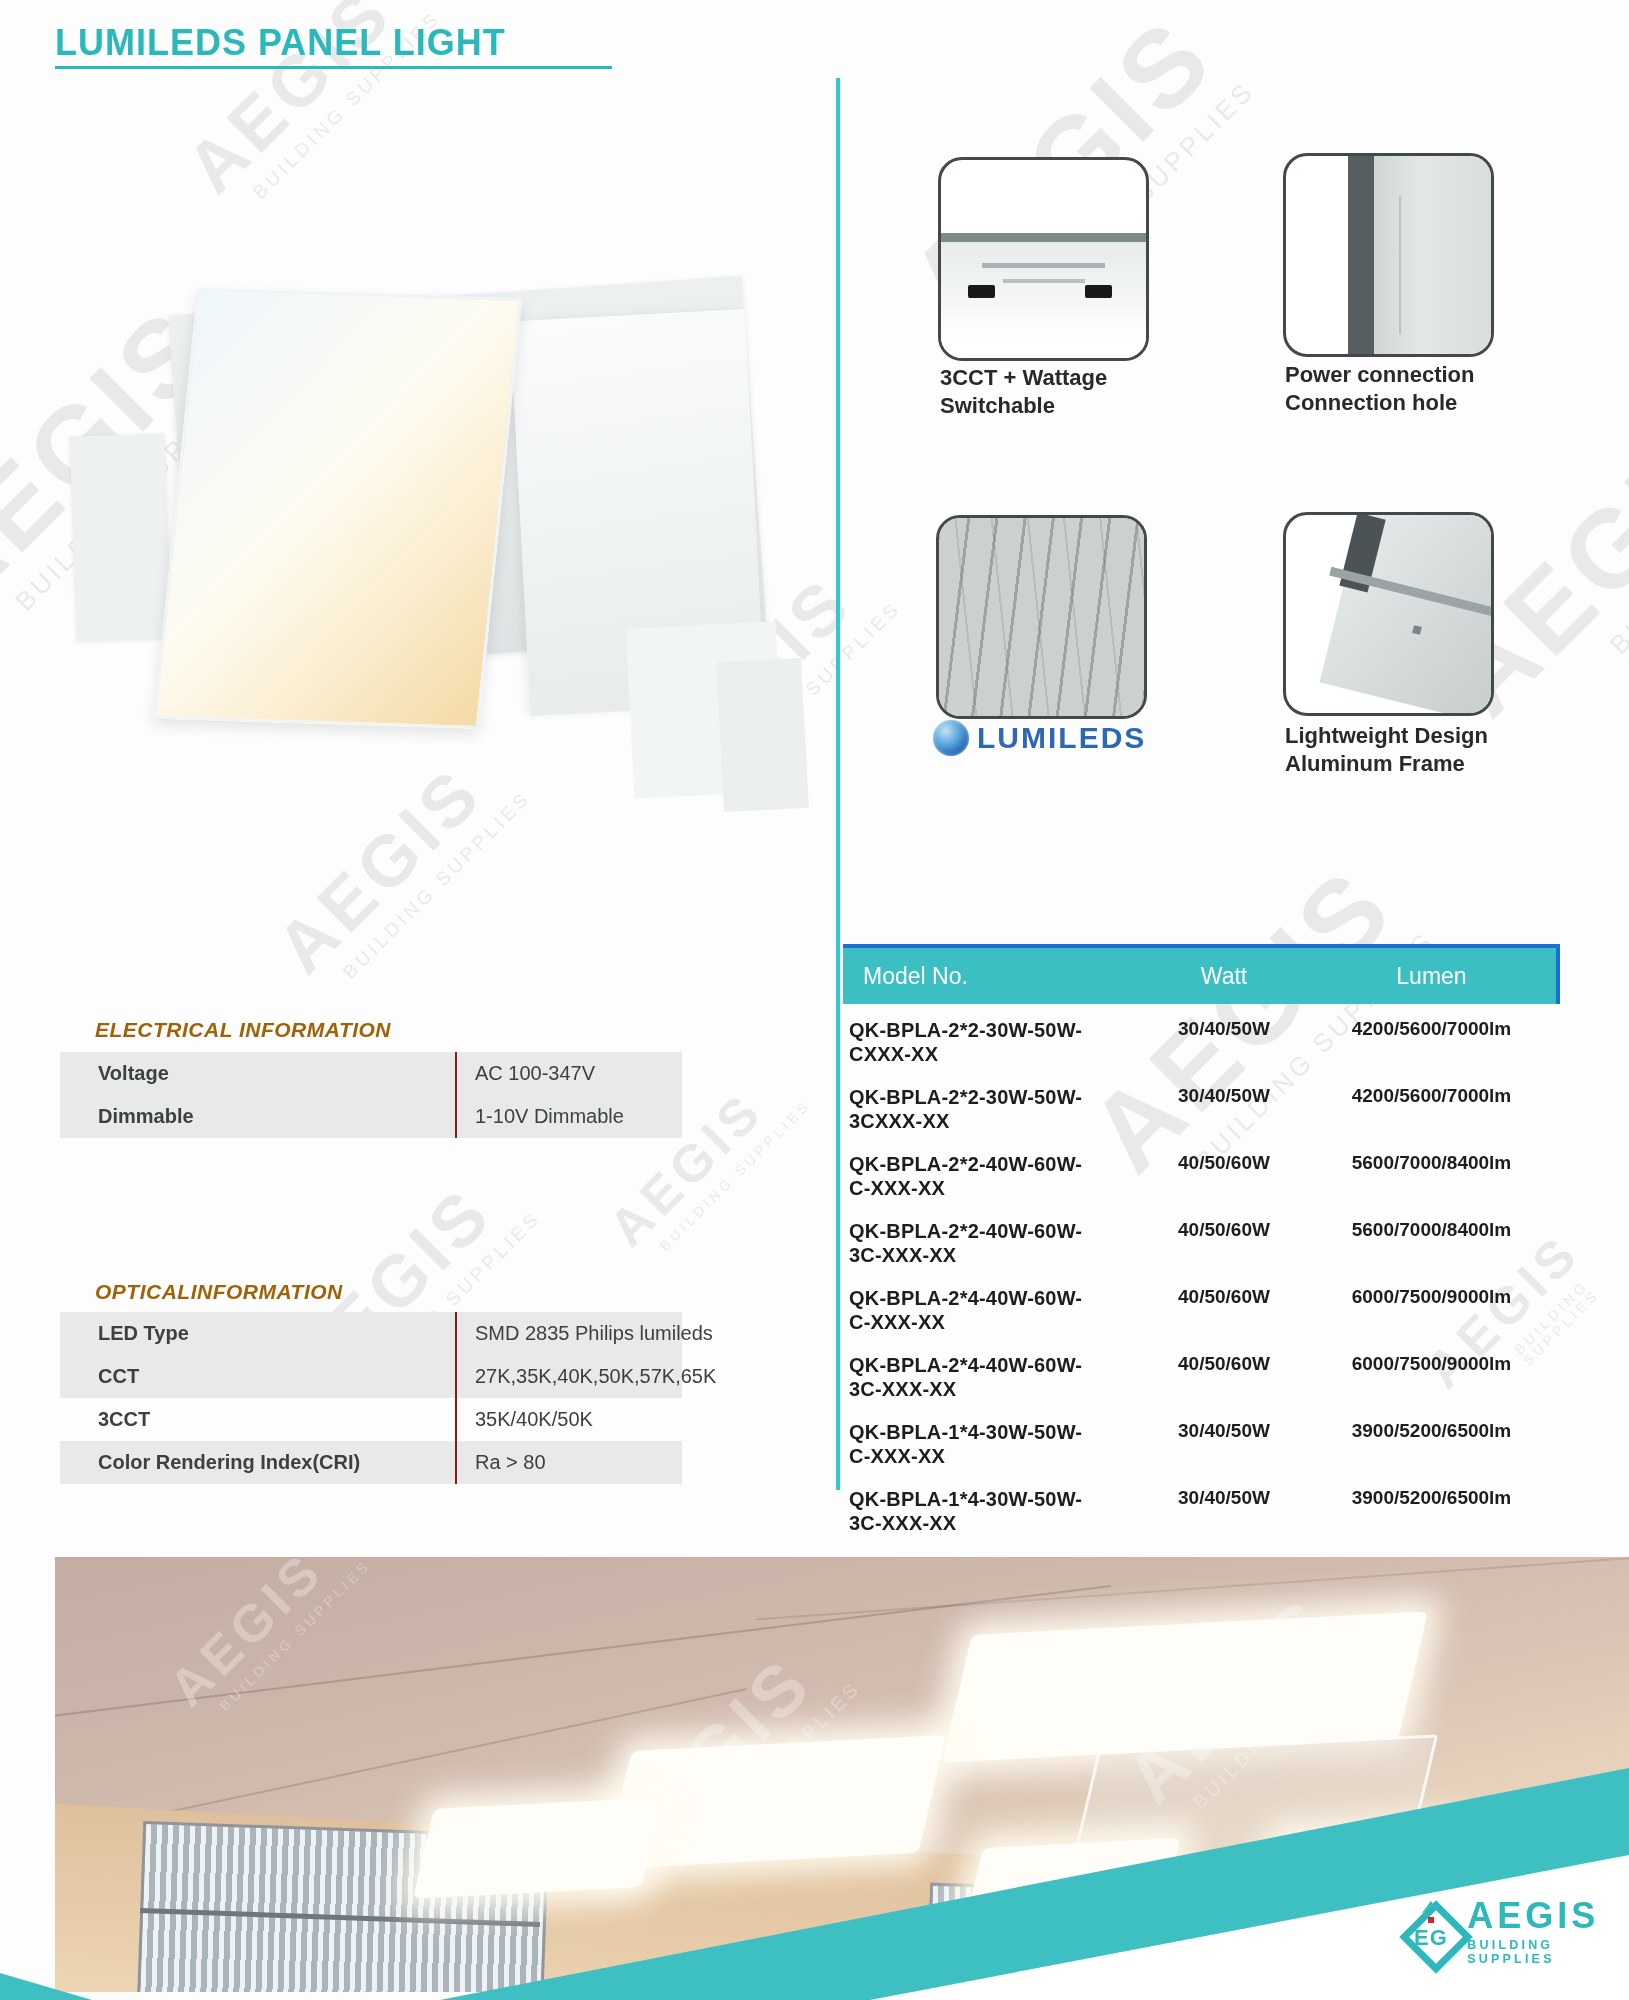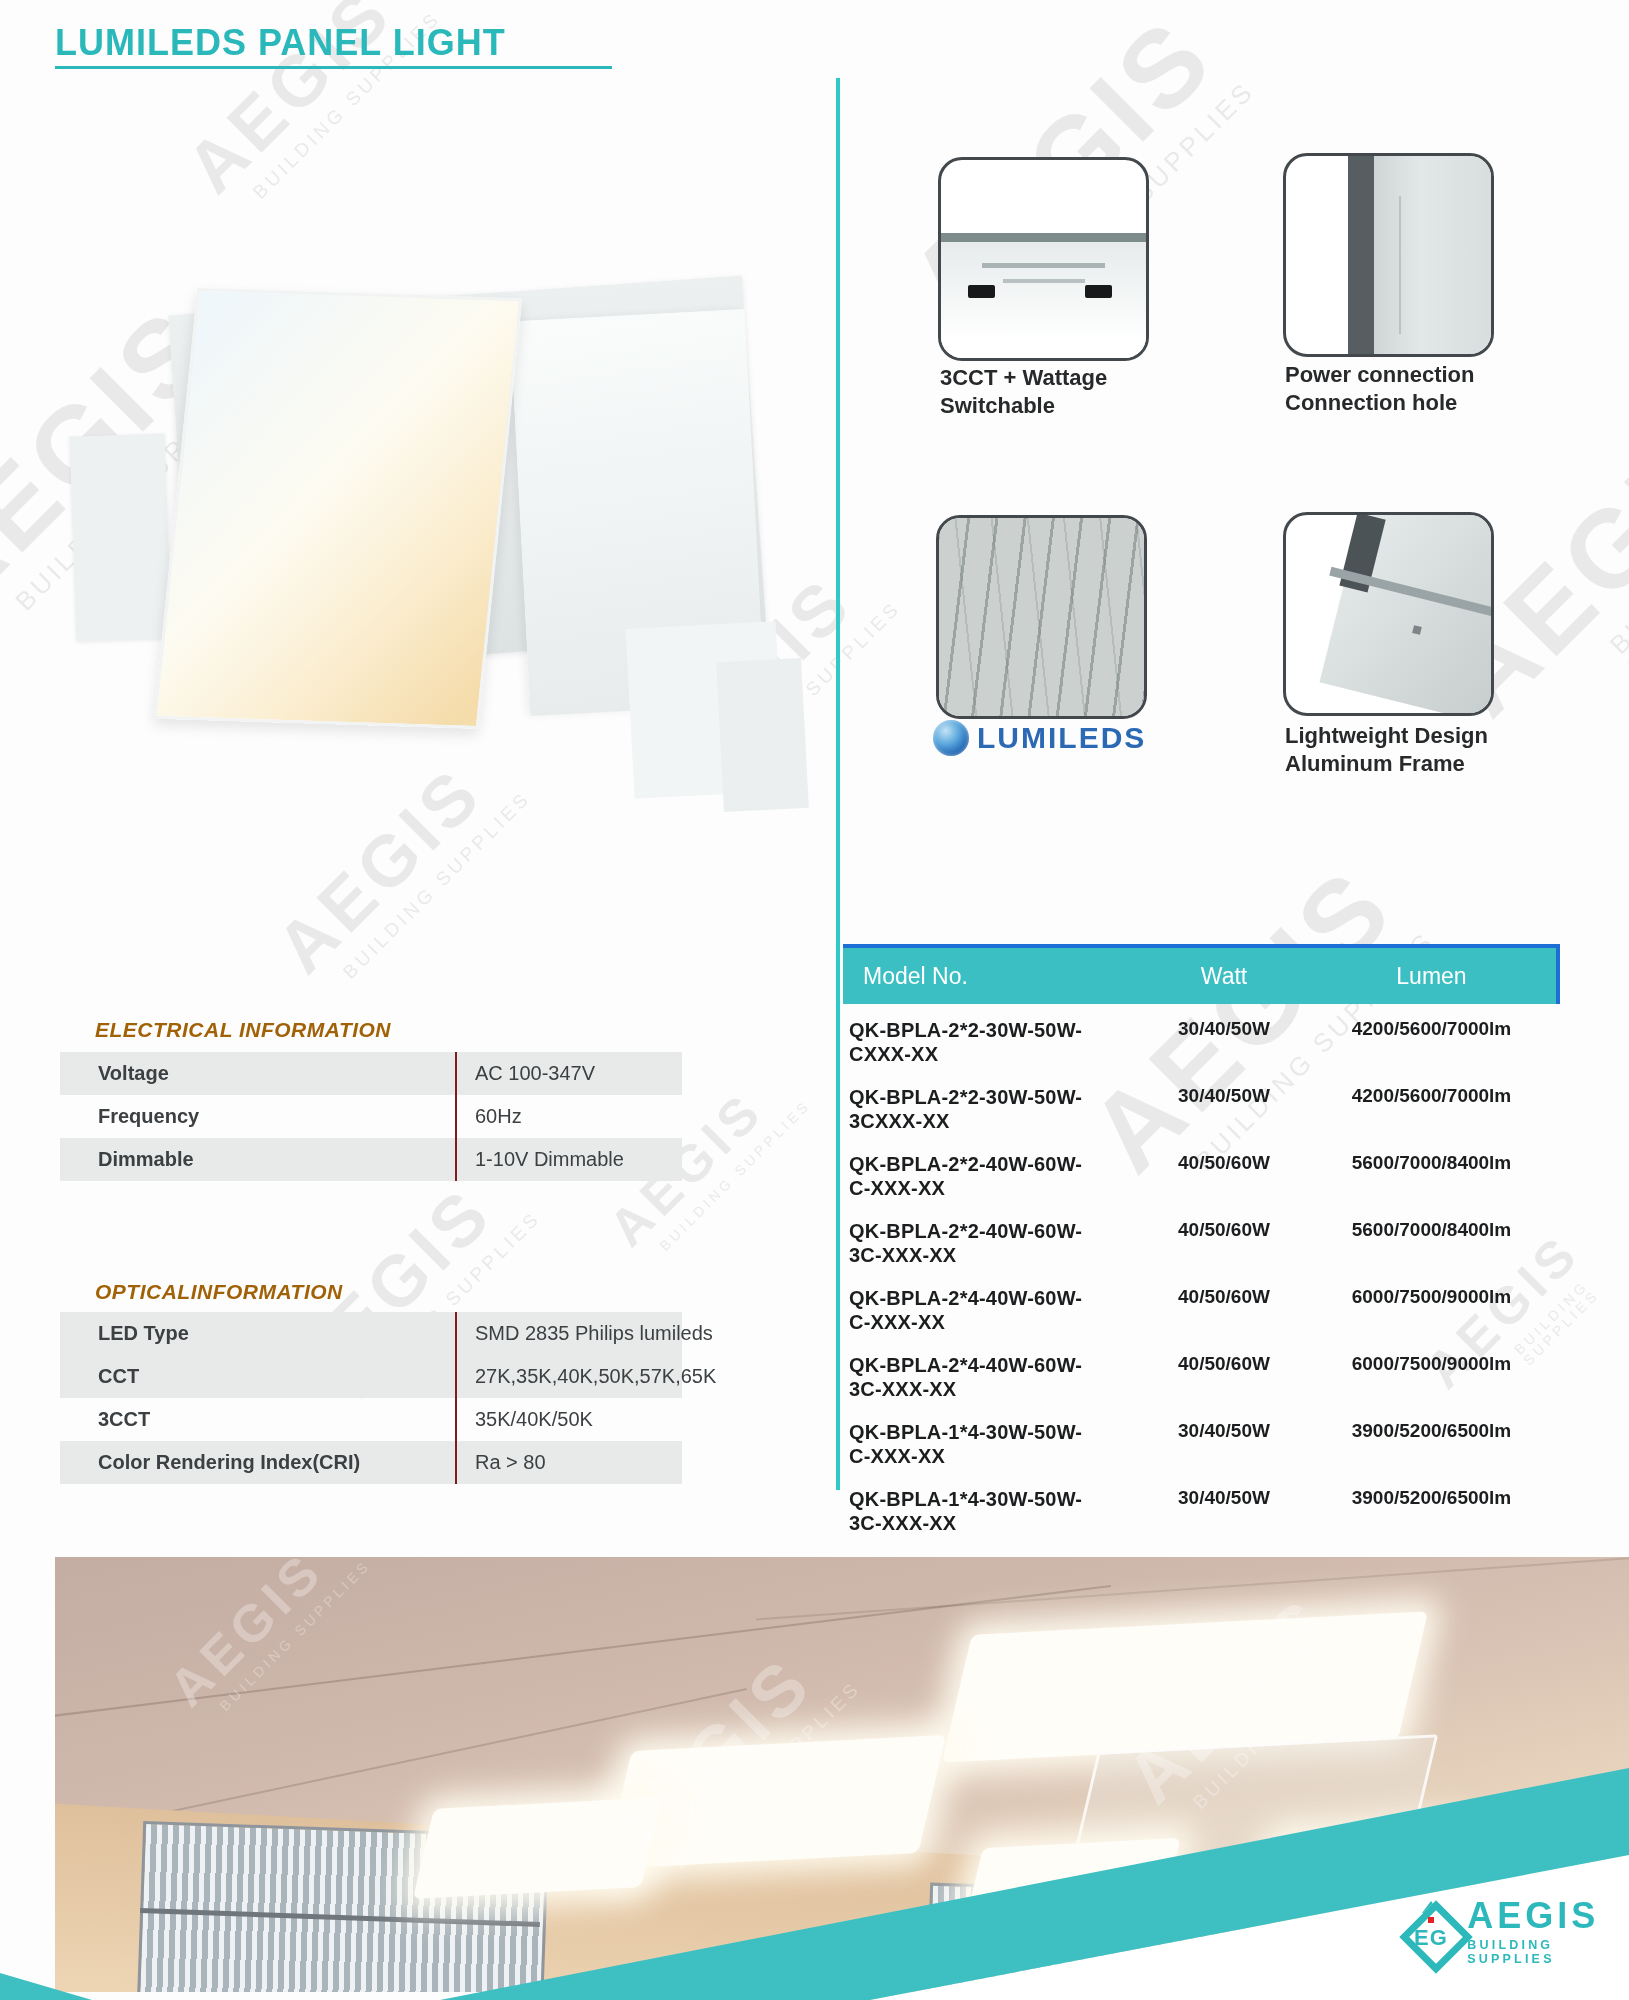--- a/index.html
+++ b/index.html
@@ -205,24 +205,20 @@
     <div>Lightweight Design</div>
     <div>Aluminum Frame</div>
   </div>
 
   <div class="spec-heading" style="left:95px;top:1018px;">ELECTRICAL INFORMATION</div>
   <div class="spec-table" style="left:60px;top:1052px;">
     <div class="spec-row alt">
       <div class="spec-label">Voltage</div>
       <div class="spec-value">AC 100-347V</div>
     </div>
-    <div class="spec-row">
-      <div class="spec-label">Frequency</div>
-      <div class="spec-value">60Hz</div>
-    </div>
     <div class="spec-row alt">
       <div class="spec-label">Dimmable</div>
       <div class="spec-value">1-10V Dimmable</div>
     </div>
   </div>
 
   <div class="spec-heading" style="left:95px;top:1280px;">OPTICALINFORMATION</div>
   <div class="spec-table" style="left:60px;top:1312px;">
     <div class="spec-row alt">
       <div class="spec-label">LED Type</div>

